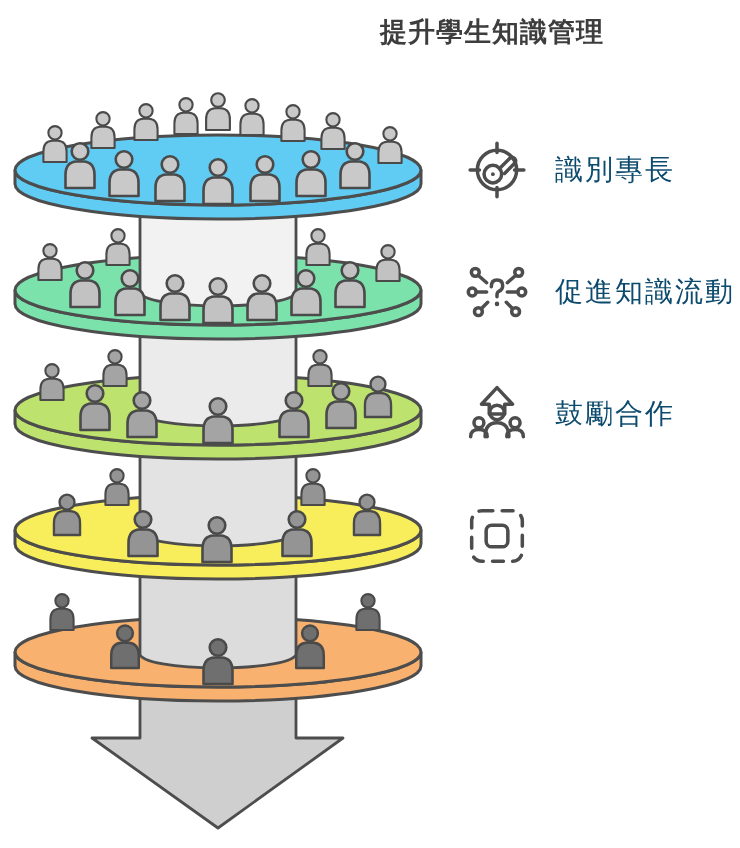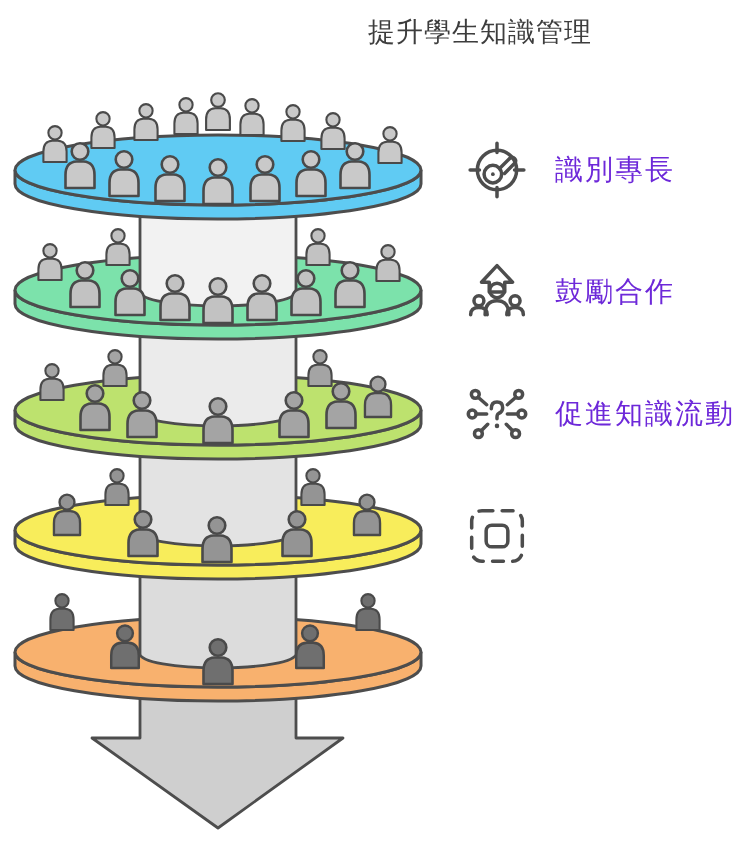--- a/index.html
+++ b/index.html
@@ -1,30 +1,30 @@
 <!DOCTYPE html>
 <html><head>
 <meta charset="utf-8">
 <style>
   html,body{margin:0;padding:0;background:#fff;}
   .stage{position:relative;width:740px;height:848px;background:#fff;overflow:hidden;
          font-family:"Liberation Sans",sans-serif;}
-  .title{position:absolute;left:480px;top:14px;transform:translateX(-50%);
-         font-size:27px;font-weight:400;color:#3d3d3d;letter-spacing:1px;white-space:nowrap;}
+  .title{position:absolute;left:492px;top:14px;transform:translateX(-50%);
+         font-size:27px;font-weight:700;color:#3d3d3d;letter-spacing:1px;white-space:nowrap;}
   .funnel{position:absolute;left:0;top:0;}
   .disc{stroke:#4d4d4d;stroke-width:3;}
   .people{stroke:#4a4a4a;stroke-width:2.6;}
   .shaft{stroke:#4d4d4d;stroke-width:2.8;}
   .legend{position:absolute;left:466px;top:109px;display:flex;flex-direction:column;}
   .legend-row{display:flex;align-items:center;height:122px;gap:27px;}
   .licon{width:62px;height:62px;flex:0 0 auto;}
   .licon .st{fill:none;stroke:#4d4d4d;stroke-width:3.4;stroke-linecap:round;stroke-linejoin:round;}
   .licon .fd{fill:#4d4d4d;stroke:none;}
   .licon .dash{fill:none;stroke:#4d4d4d;stroke-width:3.4;stroke-linecap:round;stroke-dasharray:10.5 9;}
-  .llabel{font-size:28px;font-weight:500;color:#6d28d9;letter-spacing:2px;white-space:nowrap;}
+  .llabel{font-size:28px;font-weight:500;color:#0c4a6e;letter-spacing:2px;white-space:nowrap;}
 </style>
 </head>
 <body>
 
 <div class="stage">
 
   <div class="title">提升學生知識管理</div>
 
   <svg class="funnel" width="450" height="848" viewBox="0 0 450 848">
     <defs>
@@ -133,48 +133,48 @@
         <circle class="st" cx="26" cy="34" r="8.5"></circle>
         <circle class="fd" cx="26" cy="34" r="1.8"></circle>
         <path class="st" d="M32.5 28.5 l9.5 -9.5 q2.8 -2.4 5 -0.2 q2.2 2.2 -0.2 5 l-9.5 9.5"></path>
       </svg>
       <span class="llabel">識別專長</span>
     </div>
 
 
     <div class="legend-row">
       <svg class="licon" viewBox="0 0 60 60">
-        <path class="st" d="M22.5 30 V20.5 H15 L30 4.5 L45 20.5 H37.5 V30"></path>
-        <circle class="st" cx="30" cy="28.5" r="7"></circle>
-        <path class="st" d="M23.2 30 H36.8"></path>
-        <path class="st" d="M18.5 52 Q18.5 38.5 30 38.5 Q41.5 38.5 41.5 52"></path>
-        <circle class="st" cx="12.5" cy="38.5" r="4.8"></circle>
-        <path class="st" d="M4.5 52 Q4.5 45 12.5 45 Q20.5 45 20.5 52"></path>
-        <circle class="st" cx="47.5" cy="38.5" r="4.8"></circle>
-        <path class="st" d="M39.5 52 Q39.5 45 47.5 45 Q55.5 45 55.5 52"></path>
-      </svg>
-      <span class="llabel">鼓勵合作</span>
-    </div>
-
-    <div class="legend-row">
-      <svg class="licon" viewBox="0 0 60 60">
         <circle class="st" cx="9" cy="11" r="3.8"></circle>
         <circle class="st" cx="6" cy="30" r="3.8"></circle>
         <circle class="st" cx="12" cy="49" r="3.8"></circle>
         <circle class="st" cx="51" cy="11" r="3.8"></circle>
         <circle class="st" cx="54" cy="30" r="3.8"></circle>
         <circle class="st" cx="48" cy="49" r="3.8"></circle>
         <path class="st" d="M12 14 L20 21 M10 30 H20 M15 46 L21 40 M48 14 L40 21 M50 30 H40 M45 46 L39 40"></path>
         <path class="st" d="M24.5 25 Q24.5 18.5 30 18.5 Q35.5 18.5 35.5 24 Q35.5 28 31.5 29.5 Q30 30.2 30 33 V34.5"></path>
         <circle class="fd" cx="30" cy="41.5" r="2.2"></circle>
       </svg>
       <span class="llabel">促進知識流動</span>
     </div>
 
     <div class="legend-row">
       <svg class="licon" viewBox="0 0 60 60">
+        <path class="st" d="M22.5 30 V20.5 H15 L30 4.5 L45 20.5 H37.5 V30"></path>
+        <circle class="st" cx="30" cy="28.5" r="7"></circle>
+        <path class="st" d="M23.2 30 H36.8"></path>
+        <path class="st" d="M18.5 52 Q18.5 38.5 30 38.5 Q41.5 38.5 41.5 52"></path>
+        <circle class="st" cx="12.5" cy="38.5" r="4.8"></circle>
+        <path class="st" d="M4.5 52 Q4.5 45 12.5 45 Q20.5 45 20.5 52"></path>
+        <circle class="st" cx="47.5" cy="38.5" r="4.8"></circle>
+        <path class="st" d="M39.5 52 Q39.5 45 47.5 45 Q55.5 45 55.5 52"></path>
+      </svg>
+      <span class="llabel">鼓勵合作</span>
+    </div>
+
+    <div class="legend-row">
+      <svg class="licon" viewBox="0 0 60 60">
         <rect class="dash" x="5.5" y="5.5" width="49" height="49" rx="10"></rect>
         <rect class="st" x="19.5" y="19.5" width="21" height="21" rx="5.5"></rect>
       </svg>
     </div>
 
   </div>
 </div>
 
 </body></html>

